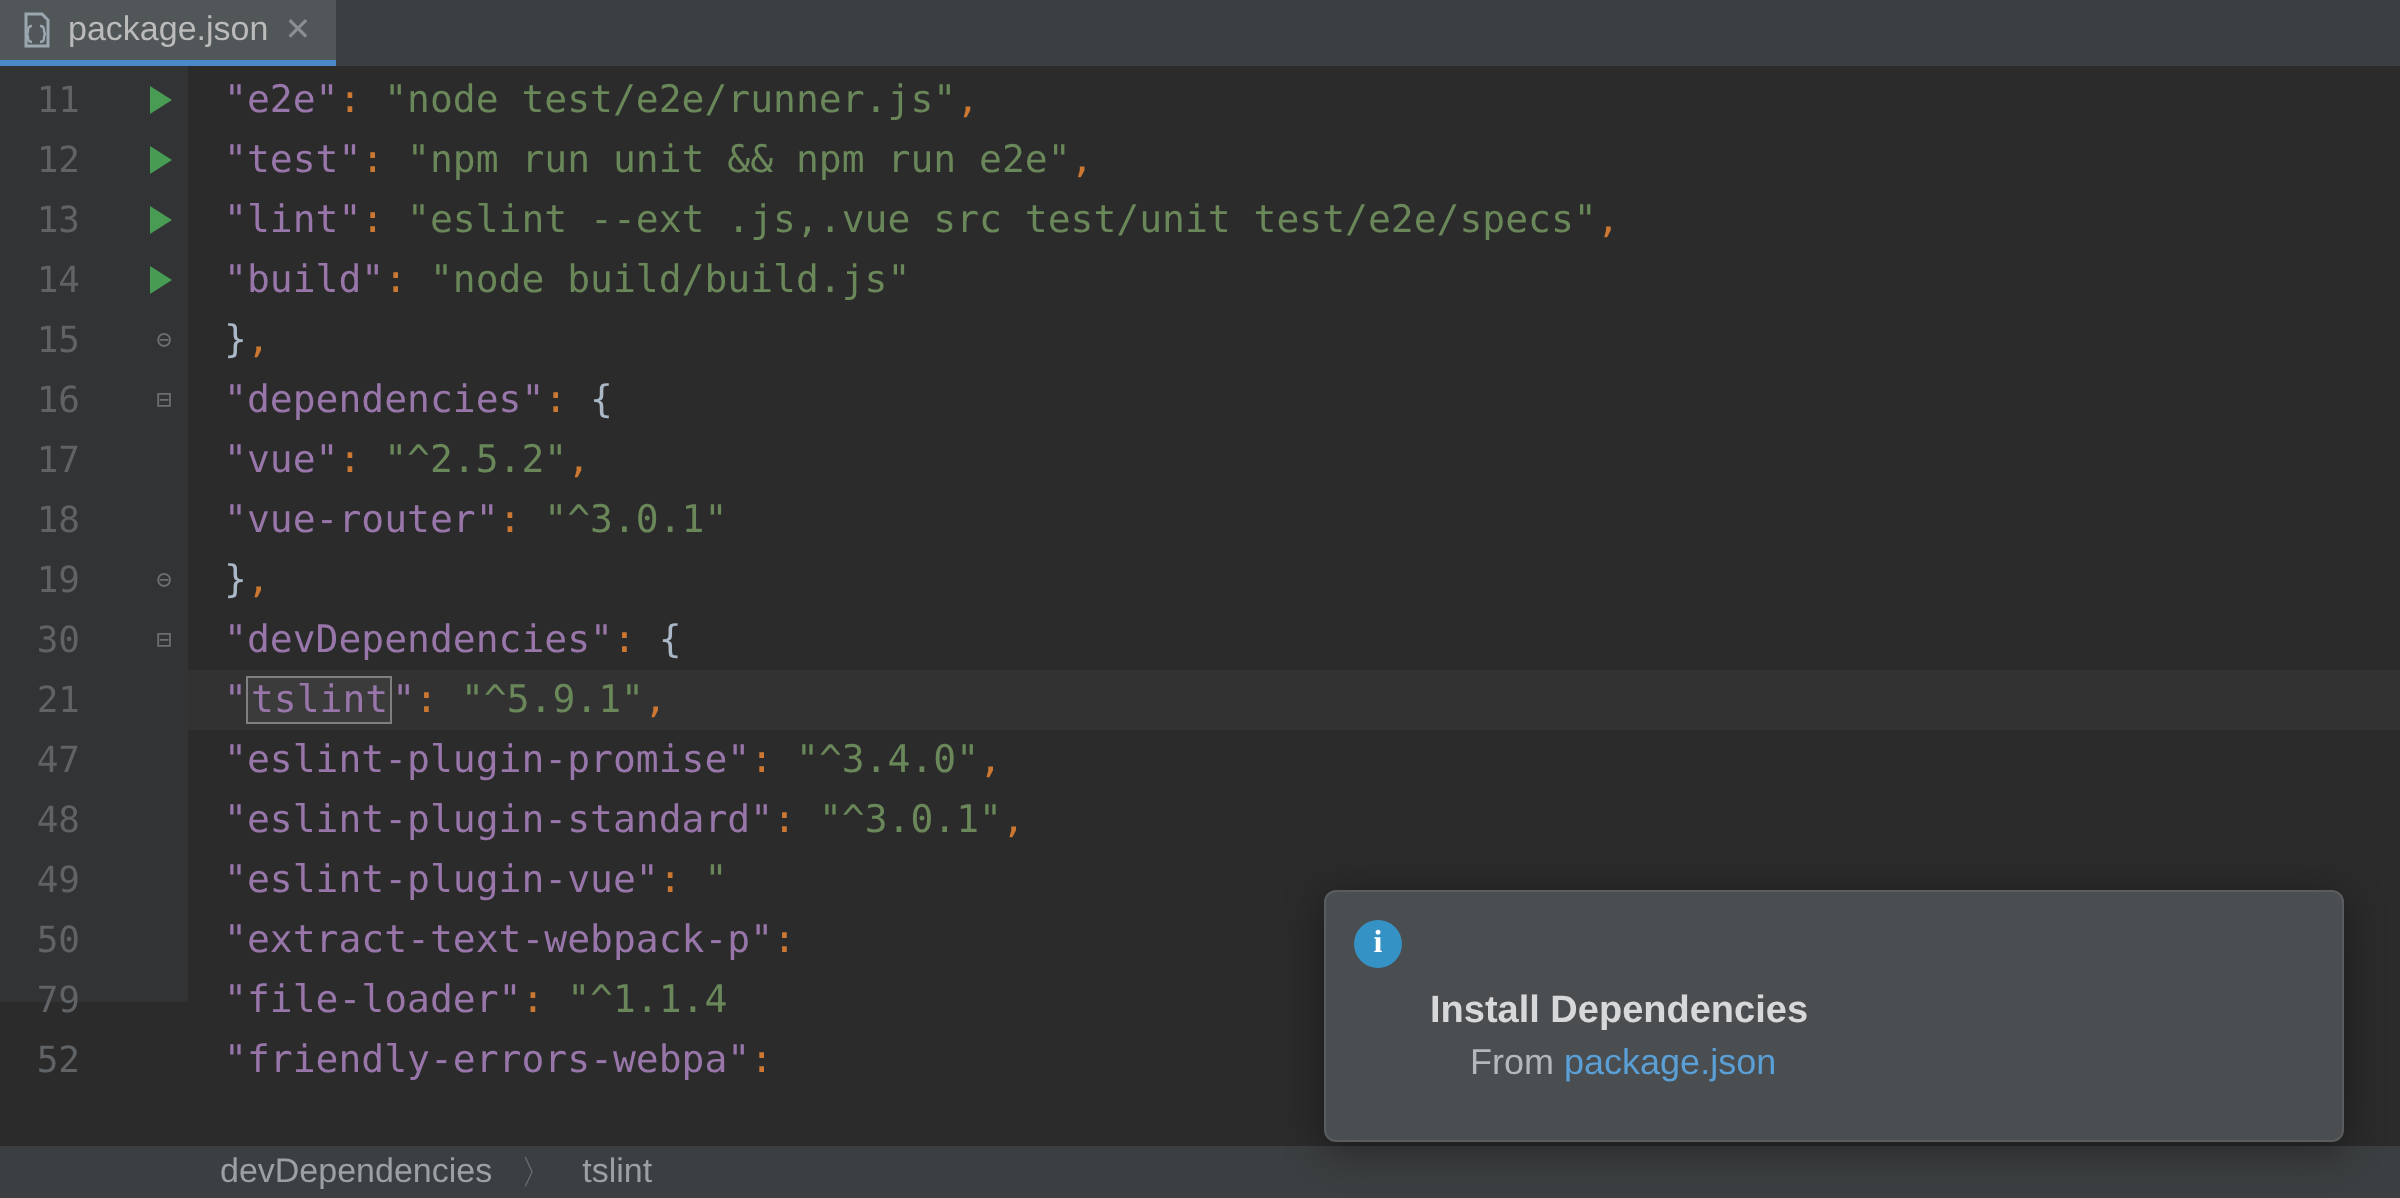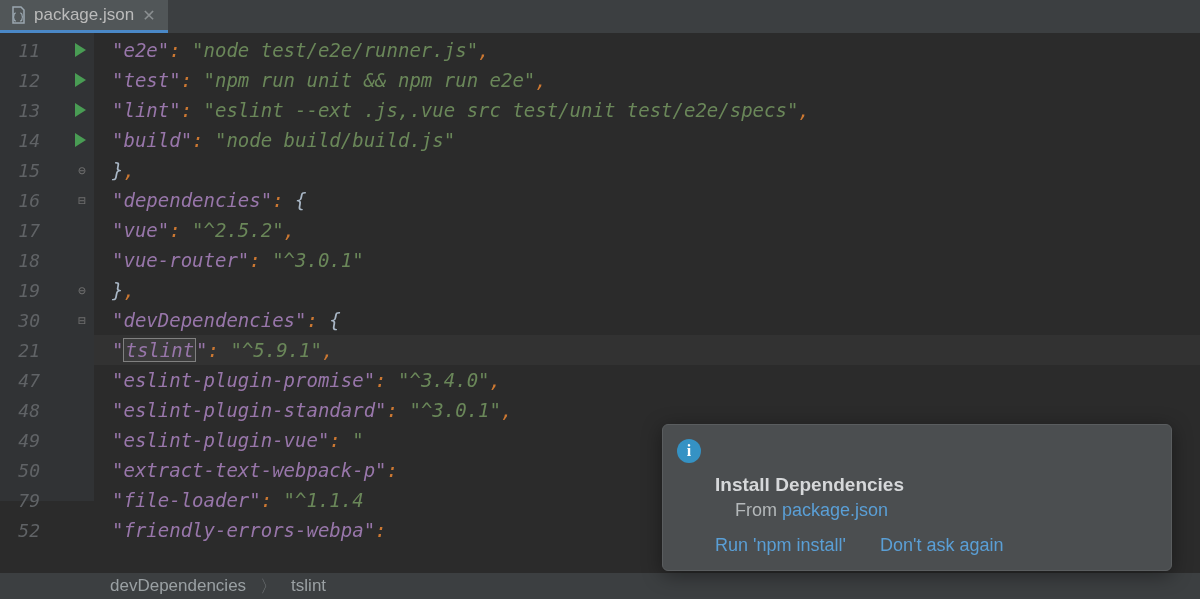--- a/index.html
+++ b/index.html
@@ -38,21 +38,20 @@
     color: #8a8f91;
     font-size: 16px;
     padding: 0 2px;
   }
   .file-icon svg { display:block; }
 
   
   .editor {
     display: flex;
     height: 468px;
-    font-style: italic;
   }
   .gutter {
     background: #313335;
     width: 94px;
     padding-top: 2px;
   }
   .gline {
     height: 30px;
     display: flex;
     align-items: center;
@@ -282,17 +281,13 @@
 </div>
 
 <div class="notif">
   <div class="info-icon">i</div>
   <div class="notif-title">Install Dependencies</div>
   <div class="notif-sub">
     <span>From</span>
     <span> </span>
     <span class="link">package.json</span>
   </div>
-  <div class="notif-actions">
-    <span class="alink">Run 'npm install'</span>
-    <span class="alink">Don't ask again</span>
-  </div>
 </div>
 
 </body></html>

